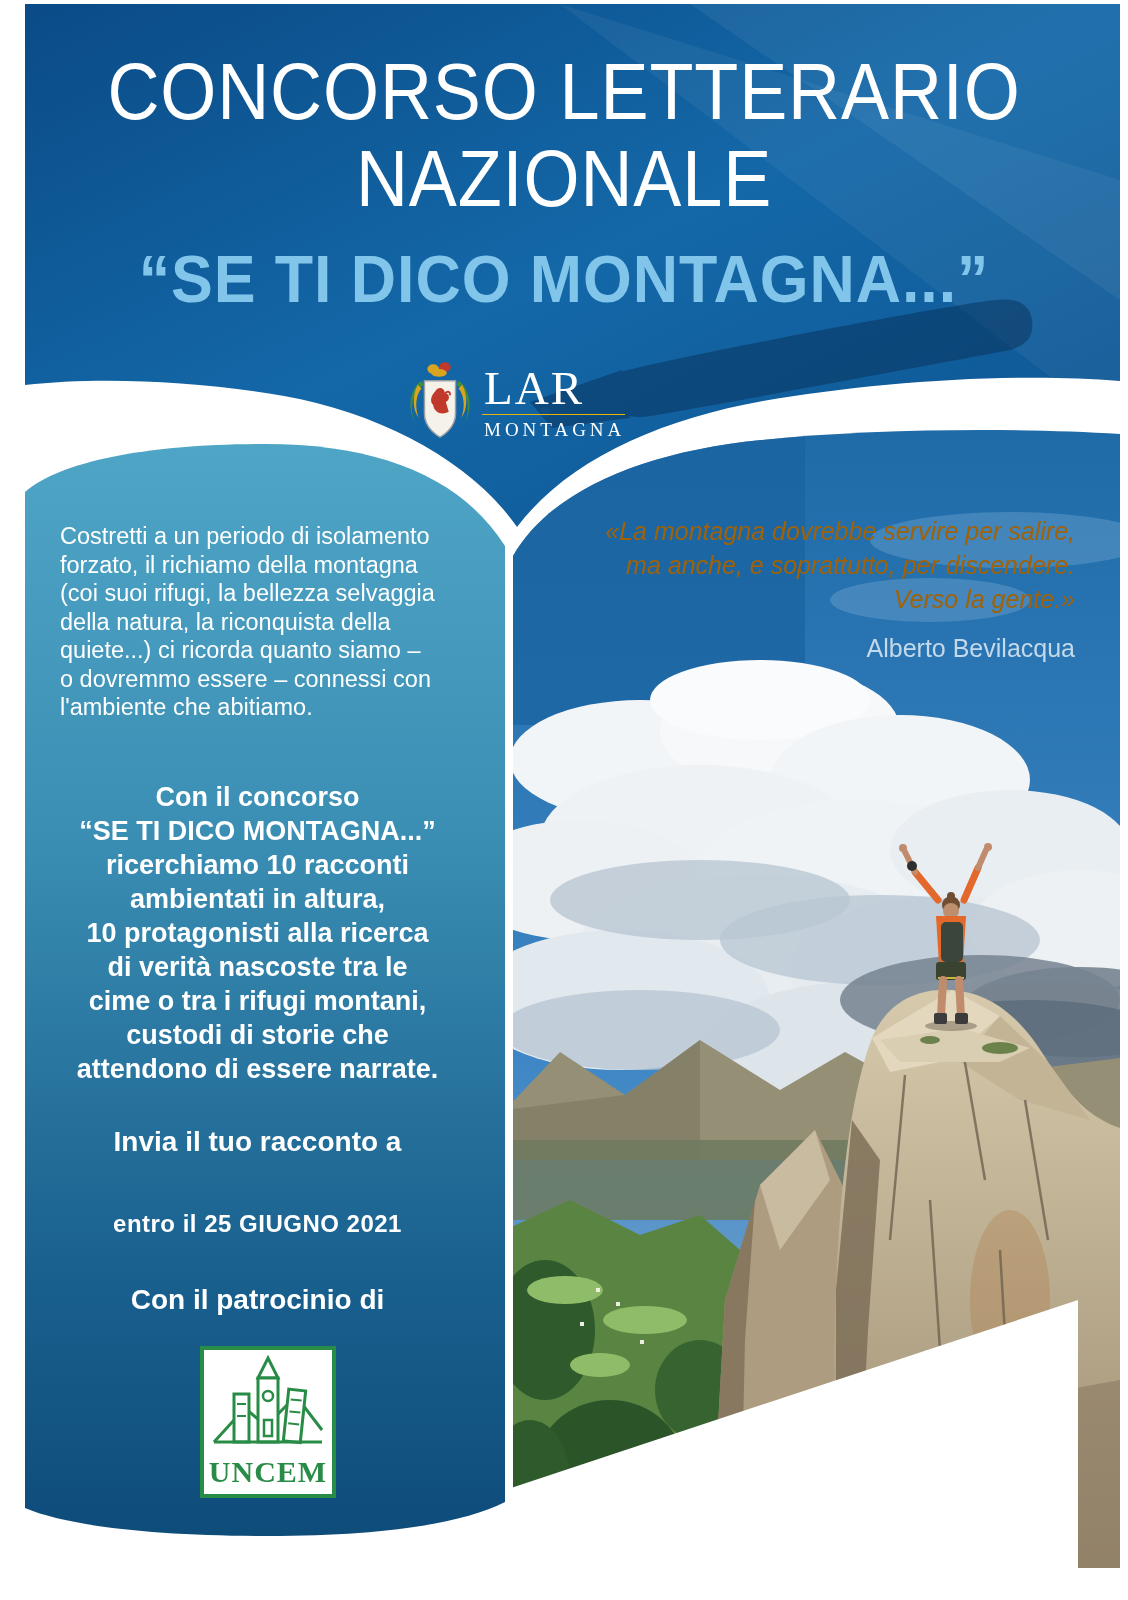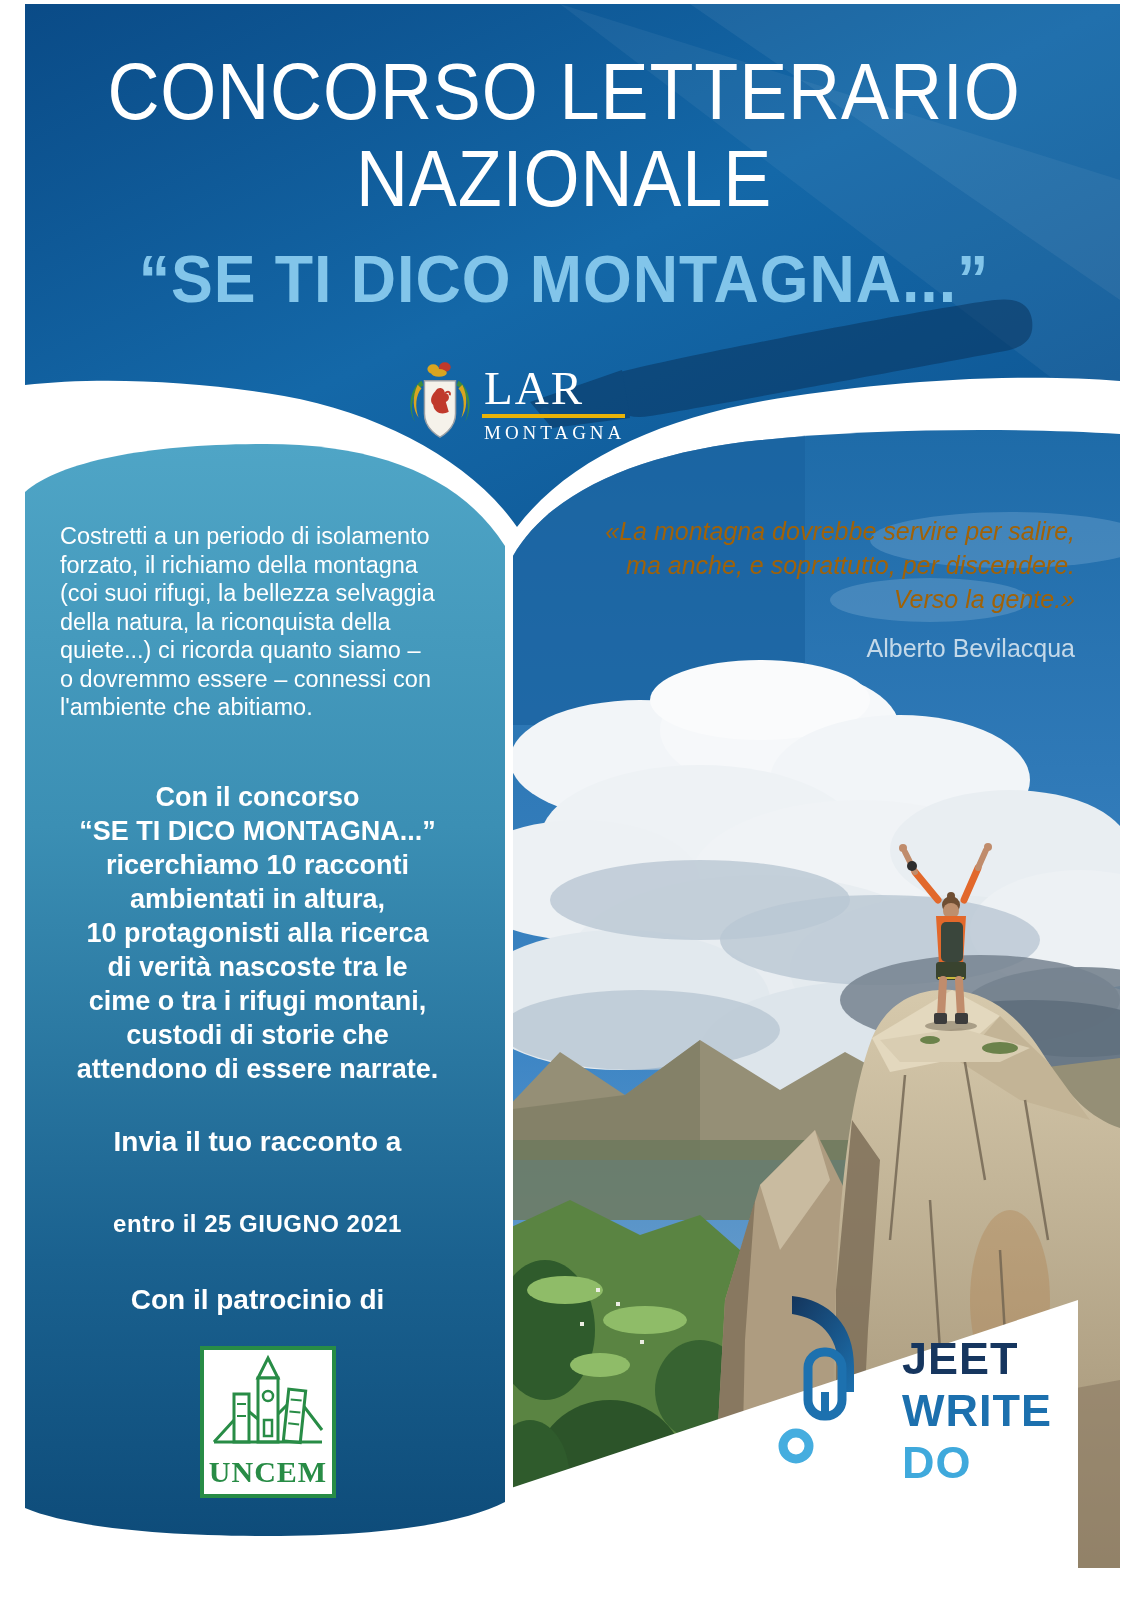--- a/index.html
+++ b/index.html
@@ -11,21 +11,21 @@
   .title-line{position:absolute;left:0;width:1128px;text-align:center;color:#ffffff;
               font-size:80px;line-height:1;letter-spacing:1px;transform:scaleX(.9);transform-origin:center;}
   .title-1{top:52px;}
   .title-2{top:139px;}
   .subtitle{position:absolute;top:246px;left:0;width:1128px;text-align:center;color:#82C5EA;
             font-weight:bold;font-size:66px;line-height:1;letter-spacing:1px;transform:scaleX(.95);transform-origin:center;}
 
   
   .lar{position:absolute;left:406px;top:358px;display:flex;align-items:flex-start;color:#fff;}
   .lar-words{margin-left:8px;font-family:"Liberation Serif", serif;margin-top:6px;}
-  .lar-name{font-size:47px;line-height:1.05;letter-spacing:2px;border-bottom:4px solid #eab308;padding:0 6px 1px 2px;}
+  .lar-name{font-size:47px;line-height:1.05;letter-spacing:2px;border-bottom:1px solid #eab308;padding:0 6px 1px 2px;}
   .lar-type{font-size:19px;letter-spacing:4px;padding:4px 0 0 2px;}
 
   
   .quote-text{position:absolute;left:550px;top:514px;width:525px;text-align:right;color:#a16207;
               font-style:italic;font-size:25px;line-height:34px;white-space:pre-line;}
   .quote-author{position:absolute;left:550px;top:634px;width:525px;text-align:right;color:#C4D9E9;font-size:25px;}
 
   
   .panel-text{color:#ffffff;}
   .intro{position:absolute;left:60px;top:522px;width:432px;font-size:23.5px;line-height:28.5px;white-space:pre-line;}
@@ -258,31 +258,14 @@
         <rect x="86" y="44" width="17" height="52" fill="#ffffff" stroke="#288C46" stroke-width="3"></rect>
         <line x1="89" y1="54" x2="100" y2="54" stroke="#288C46" stroke-width="2"></line>
         <line x1="89" y1="66" x2="100" y2="66" stroke="#288C46" stroke-width="2"></line>
         <line x1="89" y1="78" x2="100" y2="78" stroke="#288C46" stroke-width="2"></line>
       </g>
       <line x1="14" y1="96" x2="122" y2="96" stroke="#288C46" stroke-width="3"></line>
       <text x="68" y="136" text-anchor="middle" font-family="Liberation Serif, serif" font-weight="bold" font-size="30" fill="#288C46" letter-spacing="1">UNCEM</text>
     </svg>
   </div>
 
-  <div class="jwd">
-    <svg class="jwd-icon" width="95" height="175" viewBox="0 0 95 175">
-      <defs>
-        <linearGradient id="gPen" x1="0" y1="0" x2="1" y2="1">
-          <stop offset="0" stop-color="#14355C"></stop>
-            <stop offset="1" stop-color="#1C70AE"></stop>
-        </linearGradient>
-      </defs>
-      <path d="M 14,2 C 52,6 76,32 76,72 L 76,98 L 60,98 L 60,72 C 60,42 42,24 14,20 Z" fill="url(#gPen)"></path>
-      <rect x="30" y="58" width="34" height="64" rx="16" fill="none" stroke="#1D71AF" stroke-width="9"></rect>
-      <line x1="47" y1="98" x2="47" y2="120" stroke="#1D71AF" stroke-width="8"></line>
-      <circle cx="18" cy="152" r="13" fill="none" stroke="#45ADDF" stroke-width="9"></circle>
-    </svg>
-    <div class="jwd-word jwd-1">JEET</div>
-    <div class="jwd-word jwd-2">WRITE</div>
-    <div class="jwd-word jwd-3">DO</div>
-  </div>
 
 </div>
 
 </body></html>

